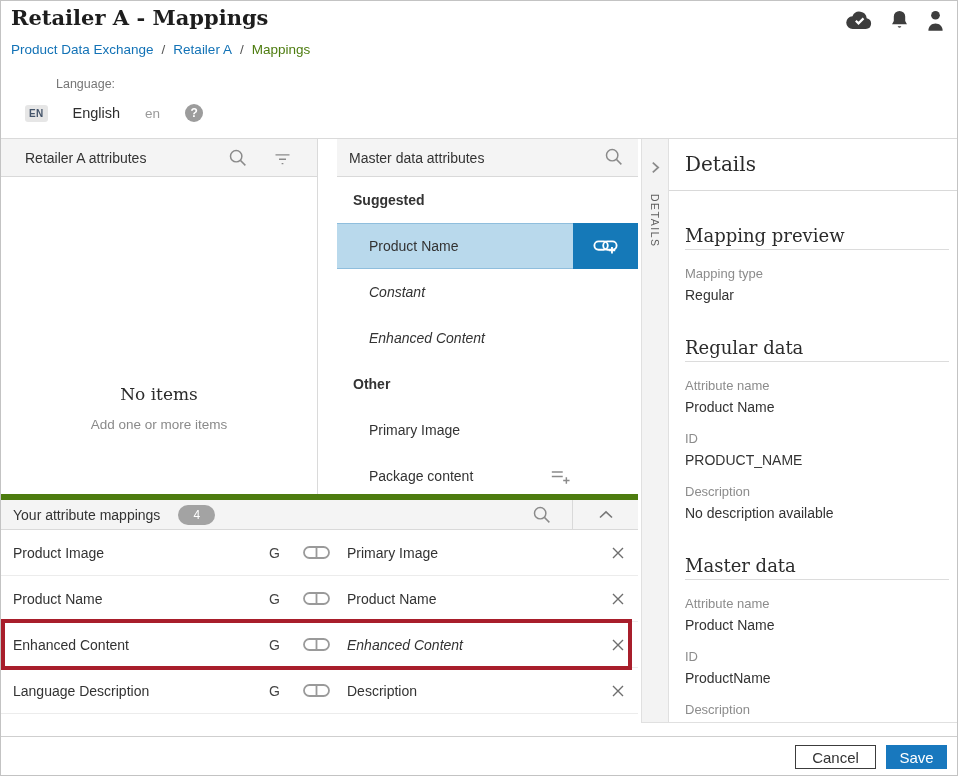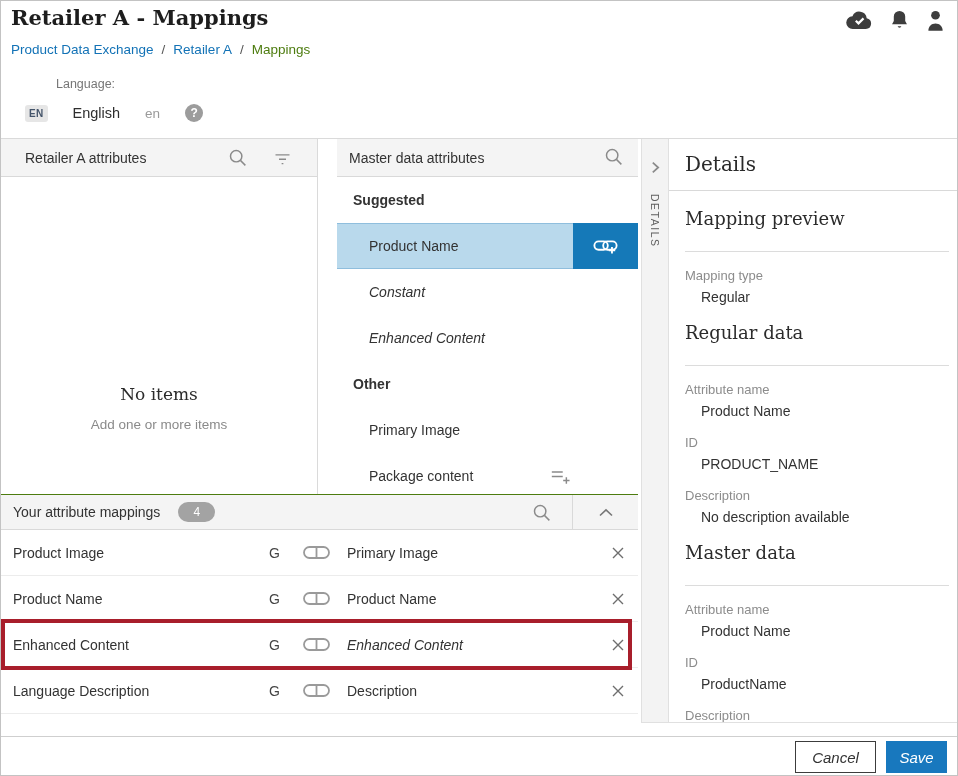--- a/index.html
+++ b/index.html
@@ -60,27 +60,27 @@
   .details-rail { position:absolute; left:640px; top:138px; width:28px; height:584px; background:#f3f3f3;
     border-left:1px solid #e0e0e0; border-right:1px solid #e0e0e0; border-bottom:1px solid #e0e0e0; cursor:pointer; }
   .rail-chevron { position:absolute; left:7px; top:22px; }
   .rail-label { position:absolute; left:50%; top:55px; transform:translateX(-50%); writing-mode:vertical-rl;
     font-size:10.5px; letter-spacing:1.5px; color:#5f5f5f; }
 
   
   .details-panel { position:absolute; left:668px; top:138px; width:290px; height:584px; background:#fff; overflow:hidden; border-bottom:1px solid #e0e0e0; }
   .dp-title { font-size:20px; color:#2a2a2a; padding:13px 16px 14px 16px; border-bottom:1px solid #d9d9d9; }
   .dp-body { padding:0 10px 0 16px; }
-  .dp-heading { font-size:18px; color:#2b2b2b; margin-top:17px; padding-bottom:22px; border-bottom:1px solid #dcdcdc; }
+  .dp-heading { font-size:18px; color:#2b2b2b; margin-top:34px; padding-bottom:3px; border-bottom:1px solid #dcdcdc; }
   .dp-label { font-size:13px; color:#8c8c8c; margin-top:16px; }
-  .dp-value { font-size:14px; color:#333; margin-top:6px;margin-left:16px; }
+  .dp-value { font-size:14px; color:#333; margin-top:6px; }
 
   
   .mappings-panel { position:absolute; left:0; top:493px; width:637px; height:229px; background:#fff; }
-  .mp-header { height:36px; background:#f4f4f4; border-top:1px solid #4d7c0f; border-bottom:1px solid #d9d9d9; display:flex; align-items:center; font-size:14px; }
+  .mp-header { height:36px; background:#f4f4f4; border-top:6px solid #4d7c0f; border-bottom:1px solid #d9d9d9; display:flex; align-items:center; font-size:14px; }
   .mp-title { padding-left:12px; }
   .count-badge { margin-left:18px; min-width:37px; height:20px; background:#a3a3a3; color:#fff; font-size:12px; border-radius:10px;
     display:inline-flex; align-items:center; justify-content:center; padding:0 8px; }
   .mp-spacer { flex:1; }
   .mp-search { margin-right:20px; }
   .mp-collapse { width:66px; height:100%; border-left:1px solid #d9d9d9; display:flex; align-items:center; justify-content:center; cursor:pointer; }
   .mp-rows { position:relative; }
   .col-divider { position:absolute; left:317px; top:0; height:184px; width:1px; background:#e2e2e2; }
   .map-row { position:relative; height:46px; border-bottom:1px solid #ececec; display:flex; align-items:center; font-size:14px; cursor:pointer; background:#fff; }
   .map-row .src { position:absolute; left:12px; color:#333; }
@@ -88,21 +88,21 @@
   .map-row .pill { position:absolute; left:302px; display:inline-flex; }
   .map-row .tgt { position:absolute; left:346px; color:#333; }
   .map-row .tgt.italic { font-style:italic; }
   .map-row .x { position:absolute; right:13px; display:inline-flex; cursor:pointer; }
   .map-row.highlighted::after { content:""; position:absolute; left:0; right:6px; top:-3px; bottom:-3px;
     border:4px solid #a81e2b; pointer-events:none; z-index:3; }
 
   
   .footer { position:absolute; left:0; right:0; top:735px; height:41px; background:#fff; border-top:1px solid #cfcfcf;
     display:flex; align-items:center; justify-content:flex-end; gap:10px; padding-right:10px; }
-  .btn { height:32px; font-size:15px; font-family:"Liberation Sans",sans-serif; display:inline-flex; align-items:center; justify-content:center; cursor:pointer;font-style:italic; }
+  .btn { height:24px; font-size:15px; font-family:"Liberation Sans",sans-serif; display:inline-flex; align-items:center; justify-content:center; cursor:pointer; }
   .btn-cancel { width:81px; background:#fff; border:1px solid #3c3c3c; color:#333; }
   .btn-save { width:61px; background:#1878be; border:1px solid #1878be; color:#ffffff; }
 </style>
 </head>
 <body>
 
 <div class="app">
 
   <div class="page-title serif">Retailer A - Mappings</div>
 

